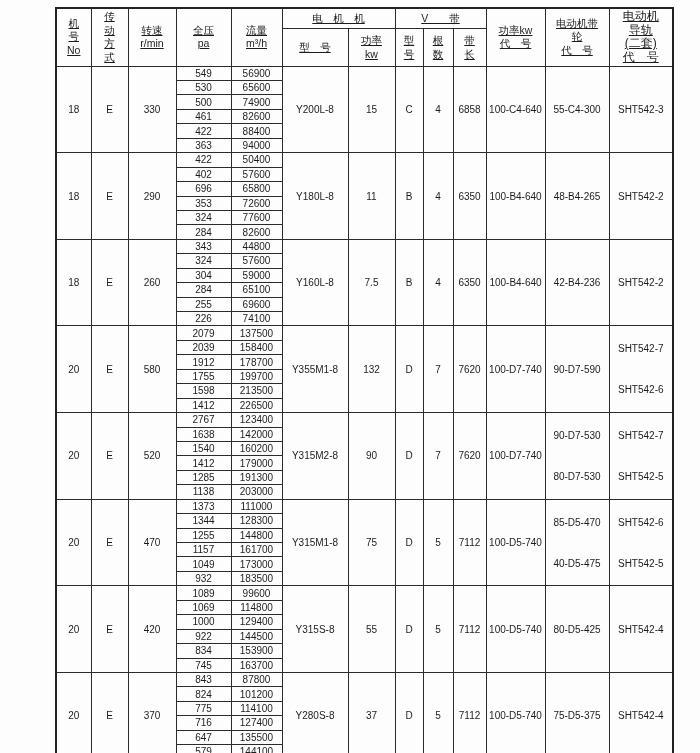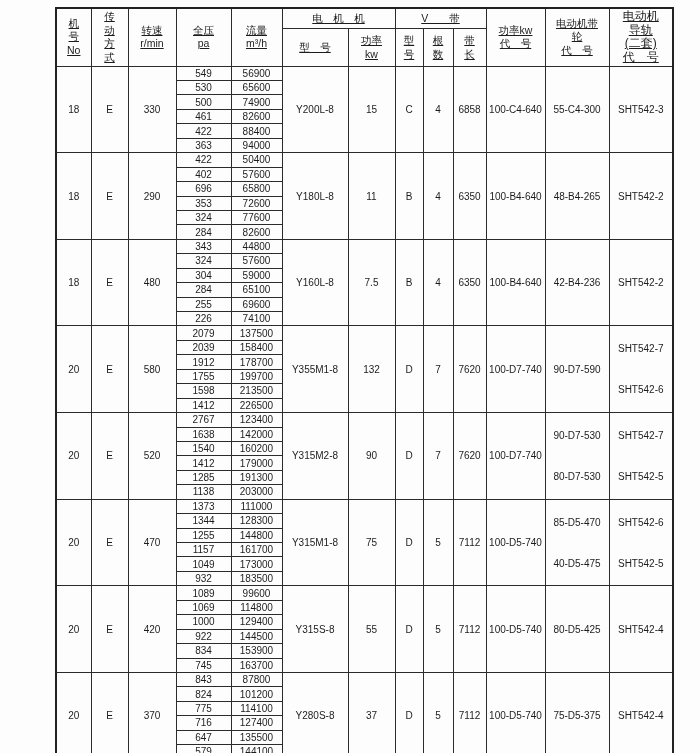--- a/index.html
+++ b/index.html
@@ -171,21 +171,21 @@
           <td>324</td>
           <td>77600</td>
         </tr>
         <tr>
           <td>284</td>
           <td>82600</td>
         </tr>
         <tr>
           <td rowspan="6">18</td>
           <td rowspan="6">E</td>
-          <td rowspan="6">480</td>
+          <td rowspan="6">260</td>
           <td>343</td>
           <td>44800</td>
           <td rowspan="6">Y160L-8</td>
           <td rowspan="6">7.5</td>
           <td rowspan="6">B</td>
           <td rowspan="6">4</td>
           <td rowspan="6">6350</td>
           <td rowspan="6">100-B4-640</td>
           <td rowspan="6">42-B4-236</td>
           <td rowspan="6">SHT542-2</td>

